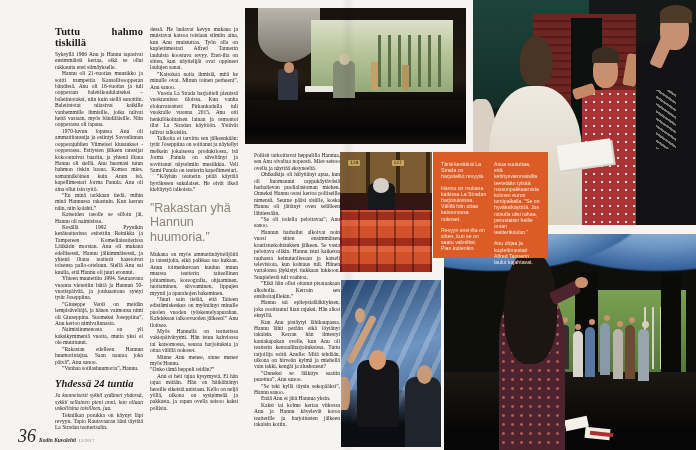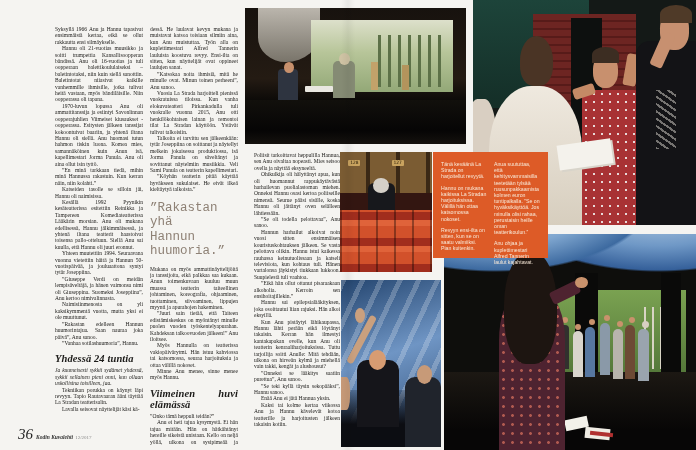--- a/index.html
+++ b/index.html
@@ -8,44 +8,45 @@
   .abs{position:absolute;}
   
   .col{position:absolute;overflow:hidden;text-align:justify;}
   .col p{margin:0;font-size:5.5px;line-height:6.4px;}
   .col p + p{text-indent:7px;}
   .col p.noind{text-indent:0;}
   .col p.lead{font-style:italic;}
   h2.head{margin:0 0 3px 0;font-size:10.5px;line-height:11px;font-weight:bold;letter-spacing:.1px;}
   h2.head.mid{margin-top:7px;font-style:italic;}
   .pullquote{margin:8px 0 7px 0;font-size:12.5px;line-height:14.5px;color:#8e8175;
-             white-space:pre-line;text-align:left;font-family:Liberation Mono, monospace;}
+             white-space:pre-line;text-align:left;font-family:Liberation Sans, sans-serif;}
   
   .infobox{position:absolute;background:#dd5b27;color:#f8e9d8;display:flex;gap:7px;
            padding:9px 8px;box-sizing:border-box;font-family:"Liberation Sans",sans-serif;z-index:5;}
   .infobox .ib-col{flex:1;}
   .infobox p{margin:0 0 5px 0;font-size:5.2px;line-height:6.2px;}
   
   .folio{position:absolute;left:18px;top:426px;font-size:14px;}
-  .folio-num{font-style:italic;font-size:15px;color:#222;}
+  .folio-num{font-style:italic;font-size:18px;color:#222;}
   .folio-mag{font-size:5.5px;font-weight:bold;font-style:italic;margin-left:3px;color:#333;}
   .folio-issue{font-size:5px;color:#888;margin-left:2px;}
   
   .photo{position:absolute;overflow:hidden;background:#181411;}
   .gutter{position:absolute;left:341px;top:0;width:14px;height:450px;z-index:8;pointer-events:none;
           background:linear-gradient(90deg,rgba(0,0,0,0) 0%,rgba(0,0,0,.05) 50%,rgba(0,0,0,0) 100%);}
   .plate{position:absolute;background:#c9a35f;color:#2e2008;font-family:"DejaVu Sans Mono",monospace;
          font-size:4.5px;line-height:6px;padding:0 2px;border-radius:1px;}
 </style>
 </head>
 <body>
 
 <div class="spread">
 
   <div class="col" style="left:55px;top:26px;width:88px;height:406px">
+    <h2 class="head">Tuttu hahmo tiskillä</h2>
     <p class="noind">Syksyllä 1966 Anu ja Hannu tapasivat ensimmäistä kertaa, eikä se ollut rakkautta ensi silmäykselle.</p>
     <p>Hannu oli 21-vuotias muusikko ja soitti trumpettia Kansallisoopperan bändissä. Anu oli 16-vuotias ja tuli oopperaan balettikoululaiseksi – baletintotaksi, niin kuin siellä sanottiin. Baletintotat niiasivat kaikille vanhemmille ihmisille, jotka tulivat heitä vastaan, myös bändiläisille. Niin oopperassa oli tapana.</p>
     <p>1970-luvun lopussa Anu oli ammattitanssija ja esiintyi Savonlinnan oopperajuhlien Viimeiset kiusaukset -oopperassa. Esitysten jälkeen tanssijat kokoontuivat baariin, ja yhtenä iltana Hannu oli siellä. Anu huomasi tutun hahmon tiskin luona. Komea mies, samannäköinen kuin Anun isä, kapellimestari Jorma Panula. Anu oli aina ollut isin tyttö.</p>
     <p>”En minä tarkkaan tiedä, mihin minä Hannussa rakastuin. Kun kerran näin, niin kolahti.”</p>
     <p>Katseiden tasolle se silloin jäi, Hannu oli naimisissa.</p>
     <p>Kesällä 1992 Pyynikin kesäteatterissa esitettiin Reinikka ja Tampereen Komediateatterissa Lääkärin morsian. Anu oli mukana edellisessä, Hannu jälkimmäisessä, ja yhtenä iltana teatterit haastoivat toisensa pallo-otteluun. Siellä Anu sai kuulla, että Hannu oli juuri eronnut.</p>
     <p>Yhteen muutettiin 1994. Seuraavana vuonna vietettiin häitä ja Hannun 50-vuotispäivää, ja jouluaattona syntyi tytär Joseppiina.</p>
     <p>”Giuseppe Verdi on meidän lempisäveltäjä, ja hänen vaimonsa nimi oli Giuseppina. Suomeksi Joseppiina”, Anu kertoo nimivalinnasta.</p>
     <p>Naimisiinmenosta on yli kaksikymmentä vuotta, mutta yksi ei ole muuttunut.</p>
     <p>”Rakastan edelleen Hannun huumorintajua. Saan nauraa joka päivä”, Anu sanoo.</p>
@@ -62,21 +63,20 @@
     <p>Vuosia La Strada harjoitteli pienissä vuokratuissa tiloissa. Kun vanha elokuvateatteri Pirkankadulla tuli vuokralle vuonna 2015, Anu otti henkilökohtaisen lainan ja remontoi tilat La Stradan käyttöön. Ystävät tulivat talkoisiin.</p>
     <p>Talkoita ei tarvittu sen jälkeenkään: tytär Joseppiina on soittanut ja näytellyt melkein jokaisessa produktiossa, isä Jorma Panula on säveltänyt ja sovittanut näytelmiin musiikkia. Veli Sami Panula on teatterin kapellimestari.</p>
     <p>”Köyhän teatterin pitää käyttää hyväkseen sukulaiset. He eivät ilkeä kieltäytyä talkoista.”</p>
     <div class="pullquote">”Rakastan yhä
 Hannun
 huumoria.”</div>
     <p class="noind">Mukana on myös ammattinäyttelijöitä ja tanssijoita, eikä palkkaa saa kukaan. Anun toimenkuvaan kuuluu muun muassa teatterin taiteellinen johtaminen, koreografia, ohjaaminen, tuottaminen, siivoaminen, lippujen myynti ja apurahojen hakeminen.</p>
     <p>”Juuri sain tietää, että Taiteen edistämiskeskus on myöntänyt minulle puolen vuoden työskentelyapurahan. Kahdeksan talkoovuoden jälkeen!” Anu iloitsee.</p>
     <p>Myös Hannulla on teatterissa vakiopäivärytmi. Hän istuu kahviossa tai katsomossa, seuraa harjoituksia ja ottaa välillä nokoset.</p>
     <p>Minne Anu menee, sinne menee myös Hannu.</p>
-    <h2 class="head mid">Viimeinen huvi elämässä</h2>
     <p class="noind">”Onko tämä heppuli teidän?”</p>
     <p>Anu ei heti tajua kysymystä. Ei hän tajua mitään. Hän on hätkähtänyt hereille sikeistä unistaan. Kello on neljä yöllä, ulkona on sysipimeää ja pakkasta, ja rapun ovella seisoo kaksi poliisia.</p>
   </div>
 
   <div class="col" style="left:254px;top:152px;width:86px;height:294px">
     <p class="noind">Poliisit tarkoittavat heppulilla Hannua, sen Anu oivaltaa nopeasti. Mies seisoo ovella ja näyttää eksyneeltä.</p>
     <p>Ohikulkija oli hälyttänyt apua, kun oli huomannut rappukäytävästä harhailevan puolialastoman miehen. Onneksi Hannu osasi kertoa poliiseille nimensä. Seurue pääsi sisälle, koska Hannu oli jättänyt oven selälleen lähtiessään.</p>
     <p>”Se oli todella pelottavaa”, Anu sanoo.</p>
     <p>Hannun harhailut alkoivat noin vuosi sitten ensimmäisen kouristuskohtauksen jälkeen. Se vasta pelottava olikin. Hannu istui kaikessa rauhassa keinutuolissaan ja katseli televisiota, kun kohtaus tuli. Hänen vartalonsa jäykistyi tiukkaan lukkoon. Suupielestä tuli vaahtoa.</p>
     <p>”Eikä hän ollut ottanut pisaraakaan alkoholia. Kerroin sen ensihoitajillekin.”</p>

